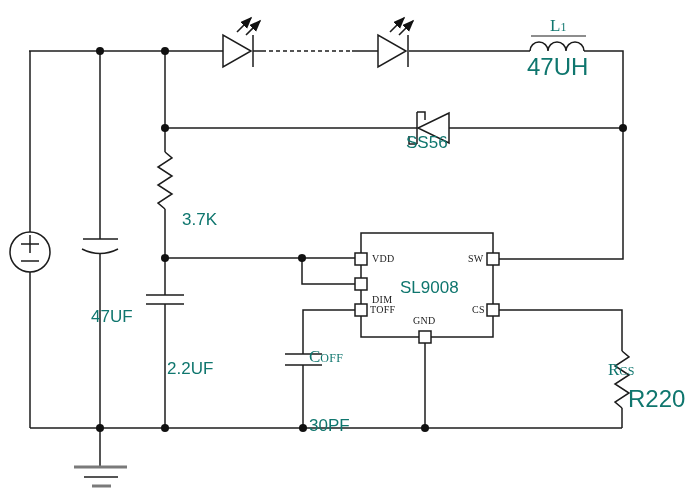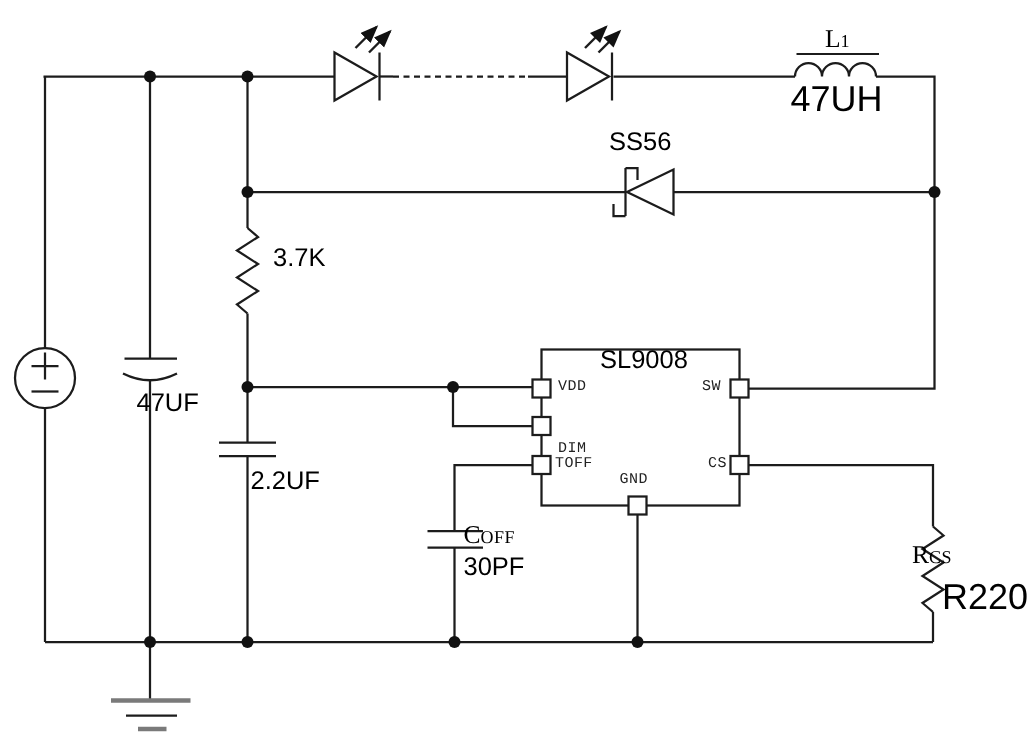--- a/index.html
+++ b/index.html
@@ -1,24 +1,24 @@
 <!DOCTYPE html>
 <html><head>
 <meta charset="utf-8">
 <style>
   html,body{margin:0;padding:0;background:#fff;}
   #canvas{
     position:relative;width:689px;height:498px;background:#fff;overflow:hidden;
     font-family:"Liberation Sans",sans-serif;color:#111;
   }
   #schematic-svg{position:absolute;left:0;top:0;}
-  .lbl{position:absolute;line-height:1;white-space:nowrap;color:#000000;}
-  .val{font-size:17px;font-family:"Liberation Sans",sans-serif;}
+  .lbl{position:absolute;line-height:1;white-space:nowrap;color:#0f766e;}
+  .val{font-size:17px;font-family:"Liberation Sans",sans-serif;margin-top:48px;}
   .val-lg{font-size:24px;font-family:"Liberation Sans",sans-serif;}
-  .pin{font-size:10px;letter-spacing:.3px;font-family:Liberation Mono, monospace;color:#222;}
+  .pin{font-size:10px;letter-spacing:.3px;font-family:Liberation Serif, serif;color:#222;}
   .ref{font-family:"Liberation Serif",serif;font-size:17px;}
   .ref .sub{font-size:12px;letter-spacing:.3px;}
 </style>
 </head>
 <body>
 
 <div id="canvas">
 
   <svg id="schematic-svg" width="689" height="498" viewBox="0 0 689 498">
     <defs>

